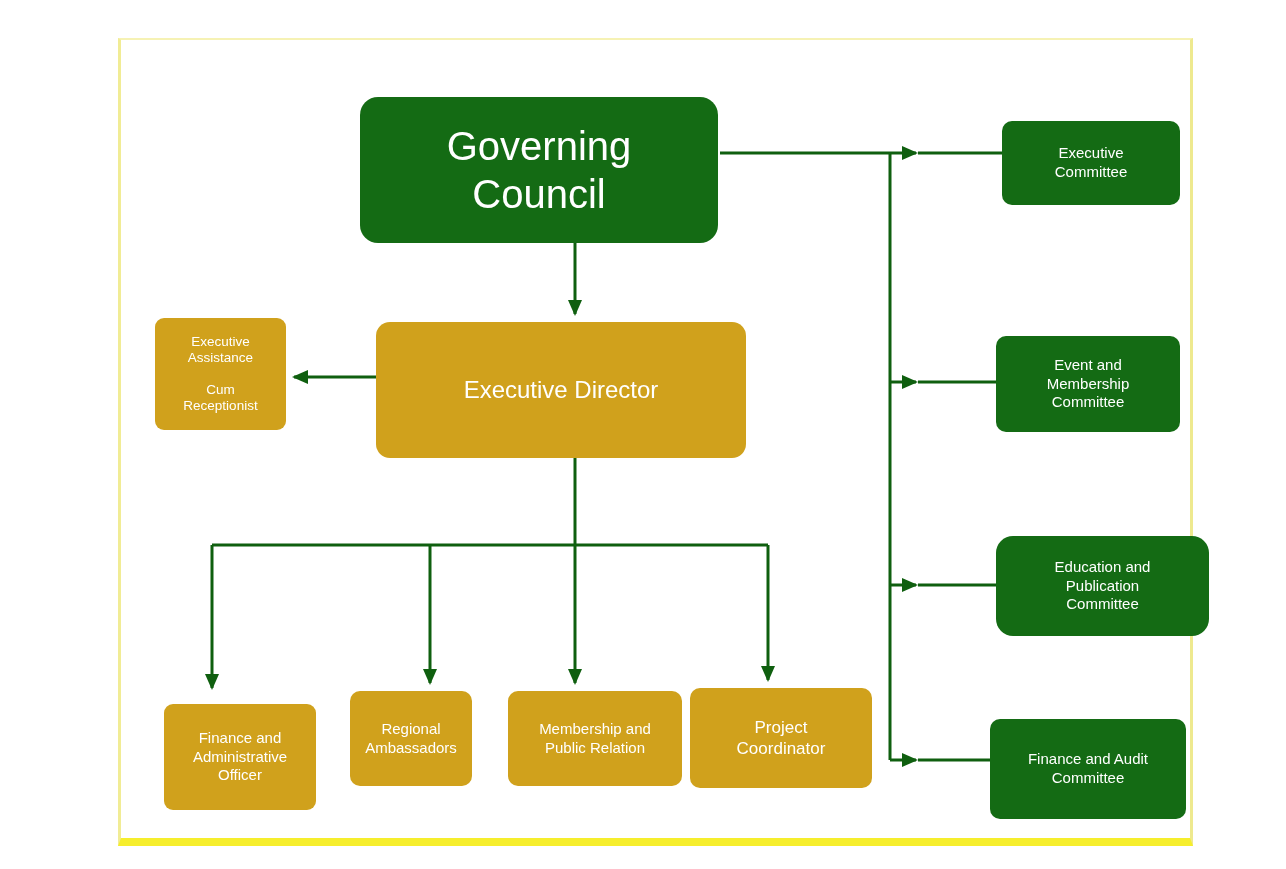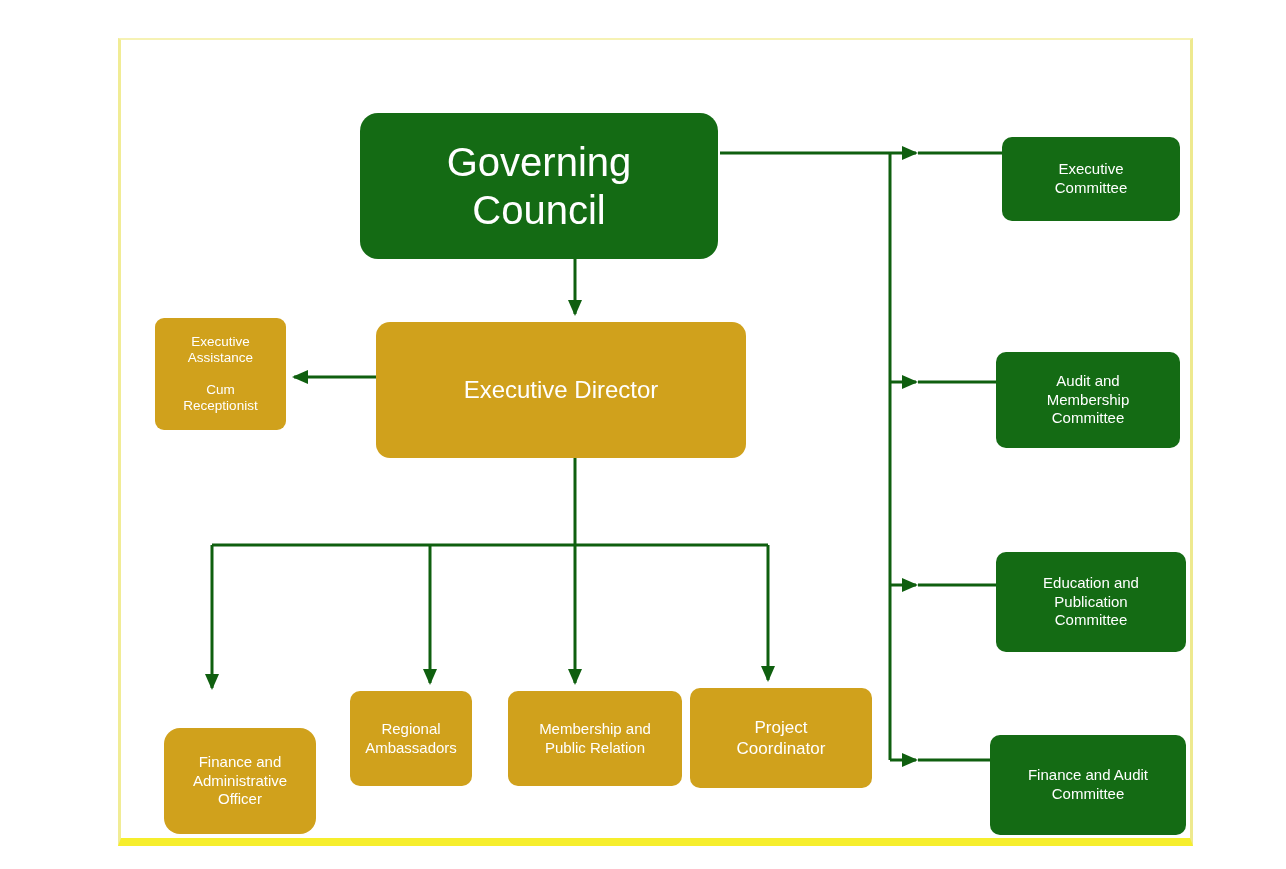--- a/index.html
+++ b/index.html
@@ -43,31 +43,31 @@
     position: absolute;
     box-sizing: border-box;
     display: flex;
     align-items: center;
     justify-content: center;
     text-align: center;
     color: #ffffff;
     white-space: pre-line;
     line-height: 1.25;
   }
-  .green { background: #146b14; margin-top: 16px; }
+  .green { background: #146b14; }
   .gold  { background: #d0a11c; }
 
   .n-gc   { left: 360px; top: 97px;  width: 358px; height: 146px; border-radius: 18px; font-size: 40px; line-height: 1.2; }
   .n-exc  { left: 1002px; top: 121px; width: 178px; height: 84px;  border-radius: 10px; font-size: 15px; }
   .n-ea   { left: 155px; top: 318px; width: 131px; height: 112px; border-radius: 9px;  font-size: 13.5px; line-height: 1.2; }
   .n-ed   { left: 376px; top: 322px; width: 370px; height: 136px; border-radius: 14px; font-size: 24px; }
   .n-evm  { left: 996px; top: 336px; width: 184px; height: 96px;  border-radius: 10px; font-size: 15px; }
-  .n-edu  { left: 996px; top: 536px; width: 190px; height: 100px; border-radius: 10px; font-size: 15px; }
+  .n-edu  { left: 996px; top: 536px; width: 213px; height: 100px; border-radius: 17px; font-size: 15px; }
   .n-fac  { left: 990px; top: 719px; width: 196px; height: 100px;  border-radius: 10px; font-size: 15px; }
-  .n-fao  { left: 164px; top: 728px; width: 152px; height: 106px; border-radius: 16px; font-size: 15px; }
+  .n-fao  { left: 164px; top: 704px; width: 152px; height: 106px; border-radius: 9px; font-size: 15px; }
   .n-ra   { left: 350px; top: 691px; width: 122px; height: 95px;  border-radius: 10px; font-size: 15px; text-align: center; }
   .n-mpr  { left: 508px; top: 691px; width: 174px; height: 95px;  border-radius: 10px; font-size: 15px; }
   .n-pc   { left: 690px; top: 688px; width: 182px; height: 100px; border-radius: 10px; font-size: 17px; }
 </style>
 </head>
 <body>
 
 <div id="canvas">
 
   <div id="frame"></div>
@@ -110,21 +110,21 @@
 Committee</div>
 
   <div class="node gold n-ea">Executive
 Assistance
 
 Cum
 Receptionist</div>
 
   <div class="node gold n-ed">Executive Director</div>
 
-  <div class="node green n-evm">Audit and
+  <div class="node green n-evm">Event and
 Membership
 Committee</div>
 
   <div class="node green n-edu">Education and
 Publication
 Committee</div>
 
   <div class="node green n-fac">Finance and Audit
 Committee</div>
 

